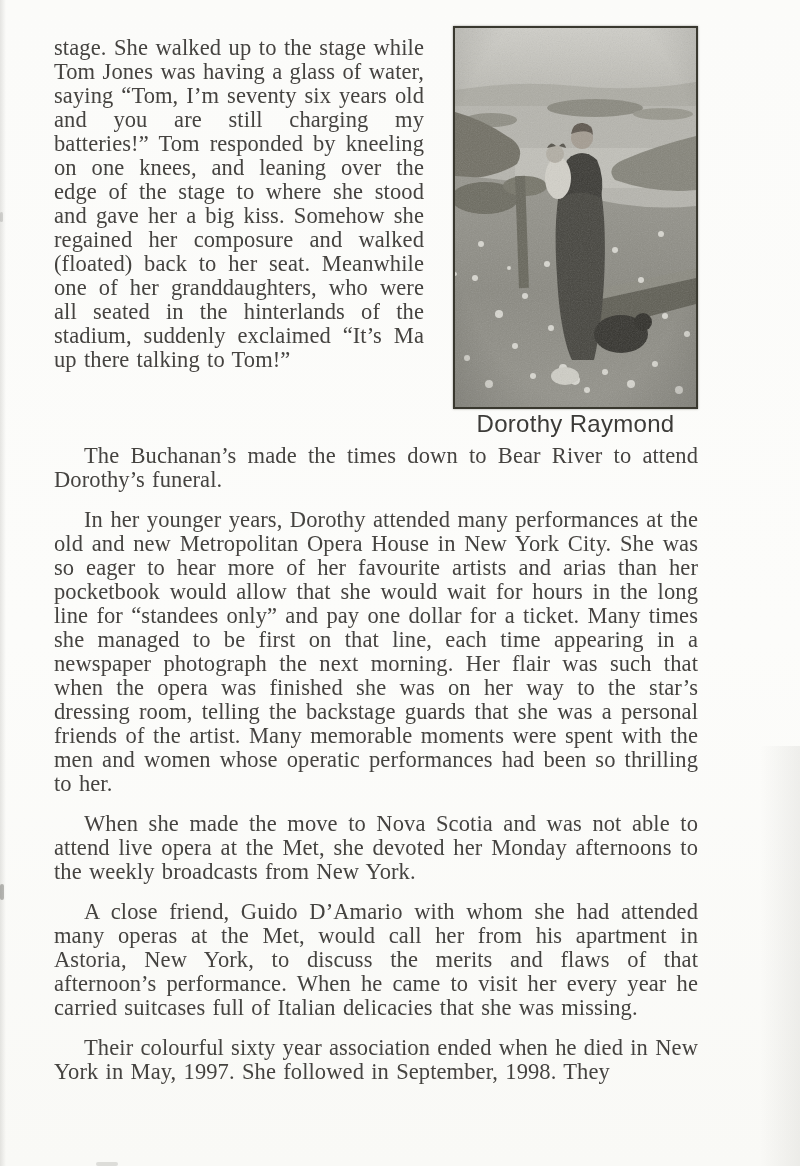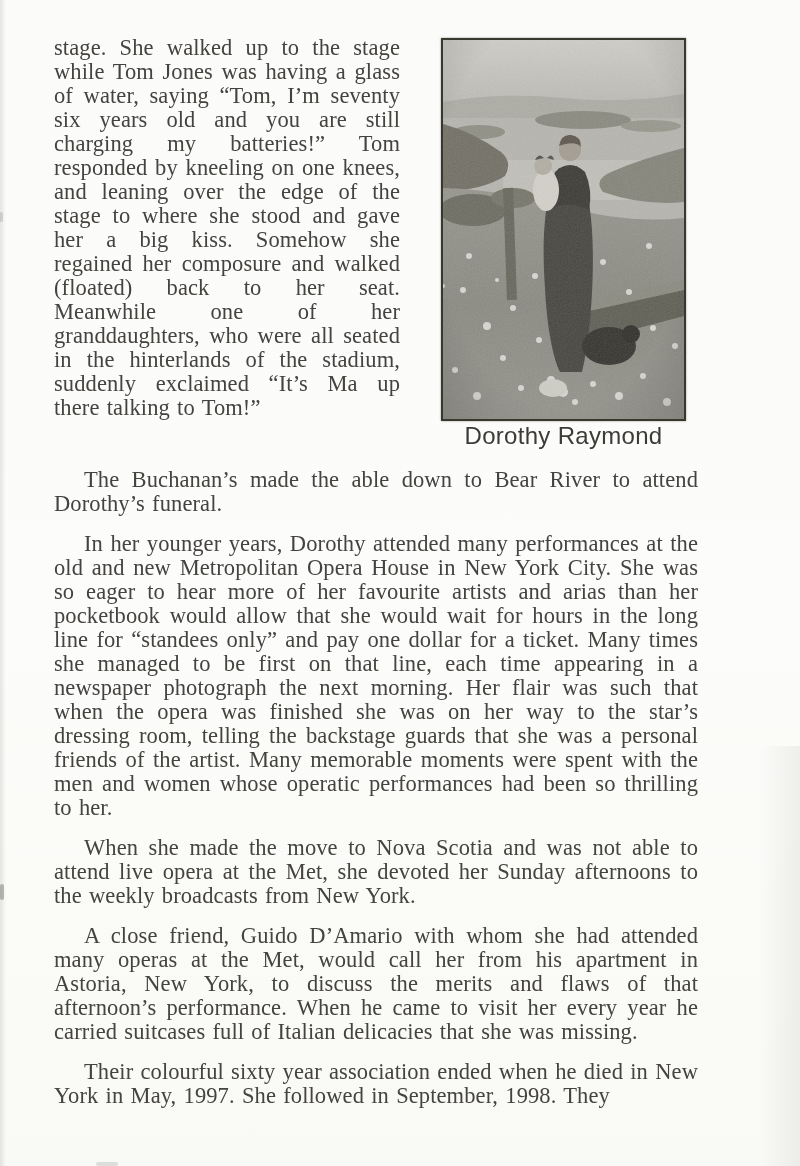--- a/index.html
+++ b/index.html
@@ -47,21 +47,21 @@
     text-align: justify;
     word-spacing: 1.5px;
     letter-spacing: 0.1px;
   }
   p.indent { text-indent: 30px; }
   p.clear-float { clear: both; }
 
   figure.photo-figure {
     float: right;
     width: 282px;
-    margin: 16px;
+    margin: 4px;
     padding: 2px 12px 2px 25px;
     box-sizing: border-box;
   }
   .photo-frame {
     width: 245px;
     height: 383px;
     border: 2px solid #39382f;
     box-sizing: border-box;
     background: #b9b8b1;
     box-shadow: 0 0 2px rgba(60,58,50,0.5);
@@ -178,25 +178,25 @@
 
           <rect x="0" y="0" width="241" height="379" filter="url(#grain)" opacity="0.20"></rect>
           <rect x="0" y="0" width="241" height="379" fill="url(#vig)"></rect>
         </svg>
       </div>
       <figcaption class="photo-caption">Dorothy Raymond</figcaption>
     </figure>
 
     <p class="body-par">stage. She walked up to the stage while Tom Jones was having a glass of water, saying “Tom, I’m seventy six years old and you are still charging my batteries!” Tom responded by kneeling on one knees, and leaning over the edge of the stage to where she stood and gave her a big kiss. Somehow she regained her composure and walked (floated) back to her seat. Meanwhile one of her granddaughters, who were all seated in the hinterlands of the stadium, suddenly exclaimed “It’s Ma up there talking to Tom!”</p>
 
-    <p class="body-par indent clear-float">The Buchanan’s made the able down to Bear River to attend Dorothy’s funeral.</p>
+    <p class="body-par indent clear-float">The Buchanan’s made the times down to Bear River to attend Dorothy’s funeral.</p>
 
     <p class="body-par indent">In her younger years, Dorothy attended many performances at the old and new Metropolitan Opera House in New York City. She was so eager to hear more of her favourite artists and arias than her pocketbook would allow that she would wait for hours in the long line for “standees only” and pay one dollar for a ticket. Many times she managed to be first on that line, each time appearing in a newspaper photograph the next morning. Her flair was such that when the opera was finished she was on her way to the star’s dressing room, telling the backstage guards that she was a personal friends of the artist. Many memorable moments were spent with the men and women whose operatic performances had been so thrilling to her.</p>
 
-    <p class="body-par indent">When she made the move to Nova Scotia and was not able to attend live opera at the Met, she devoted her Sunday afternoons to the weekly broadcasts from New York.</p>
+    <p class="body-par indent">When she made the move to Nova Scotia and was not able to attend live opera at the Met, she devoted her Monday afternoons to the weekly broadcasts from New York.</p>
 
     <p class="body-par indent">A close friend, Guido D’Amario with whom she had attended many operas at the Met, would call her from his apartment in Astoria, New York, to discuss the merits and flaws of that afternoon’s performance. When he came to visit her every year he carried suitcases full of Italian delicacies that she was missing.</p>
 
     <p class="body-par indent">Their colourful sixty year association ended when he died in New York in May, 1997. She followed in September, 1998. They</p>
 
   </div>
 
   <div class="edge-left"></div>
   <div class="edge-right-wash"></div>
   <div class="mark mark-a"></div>

